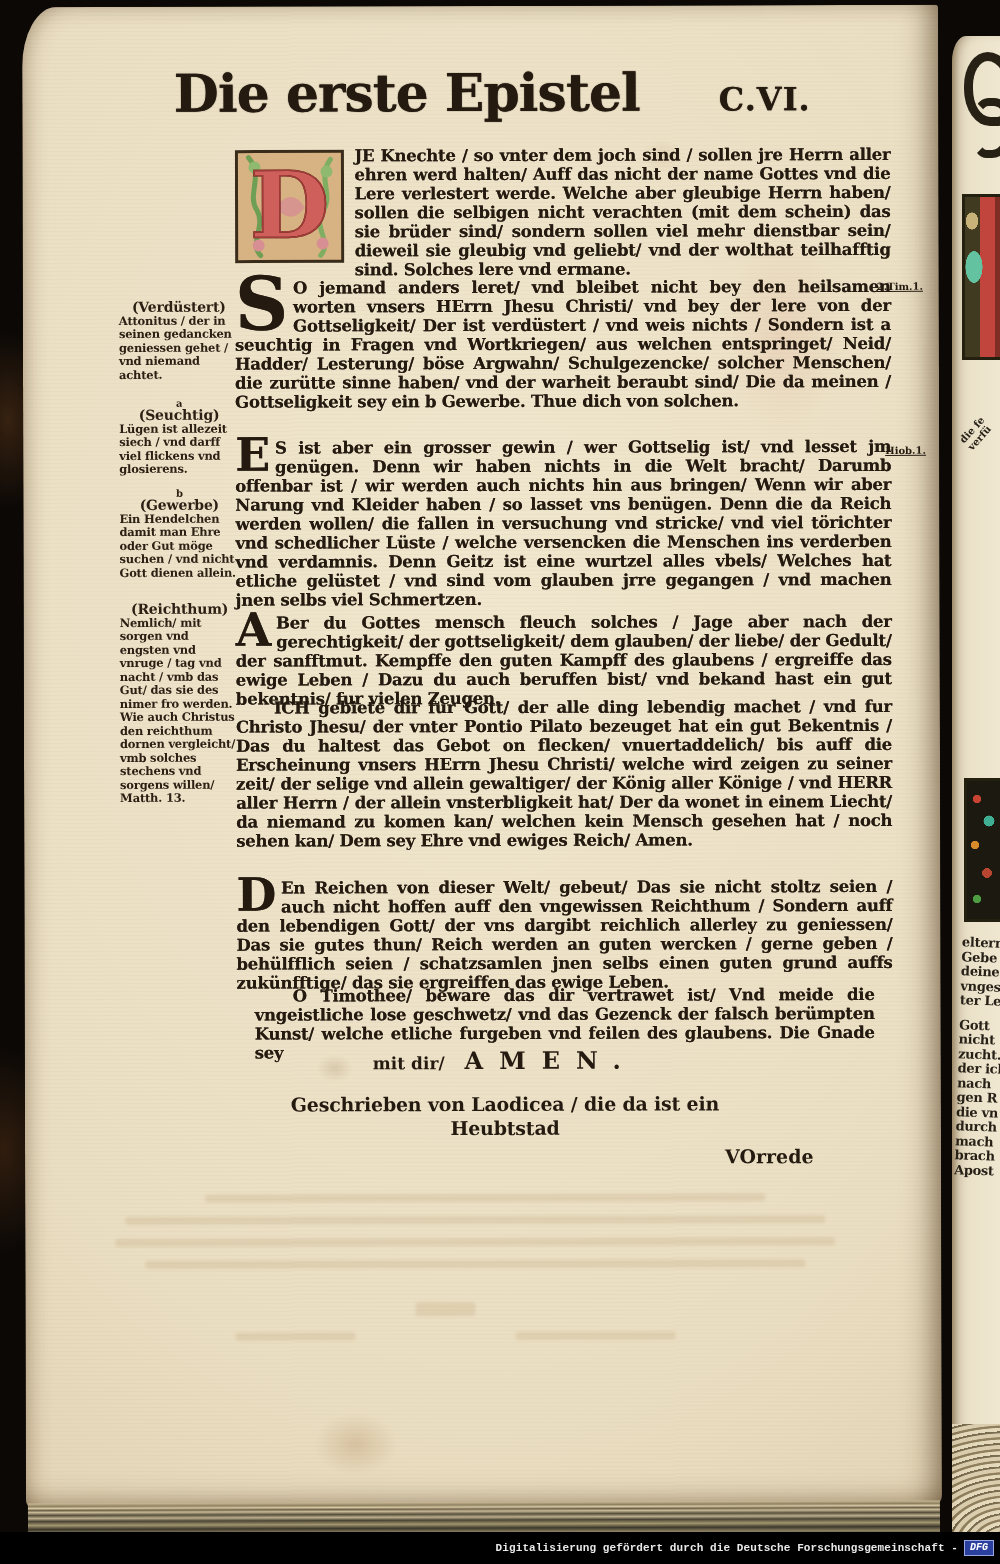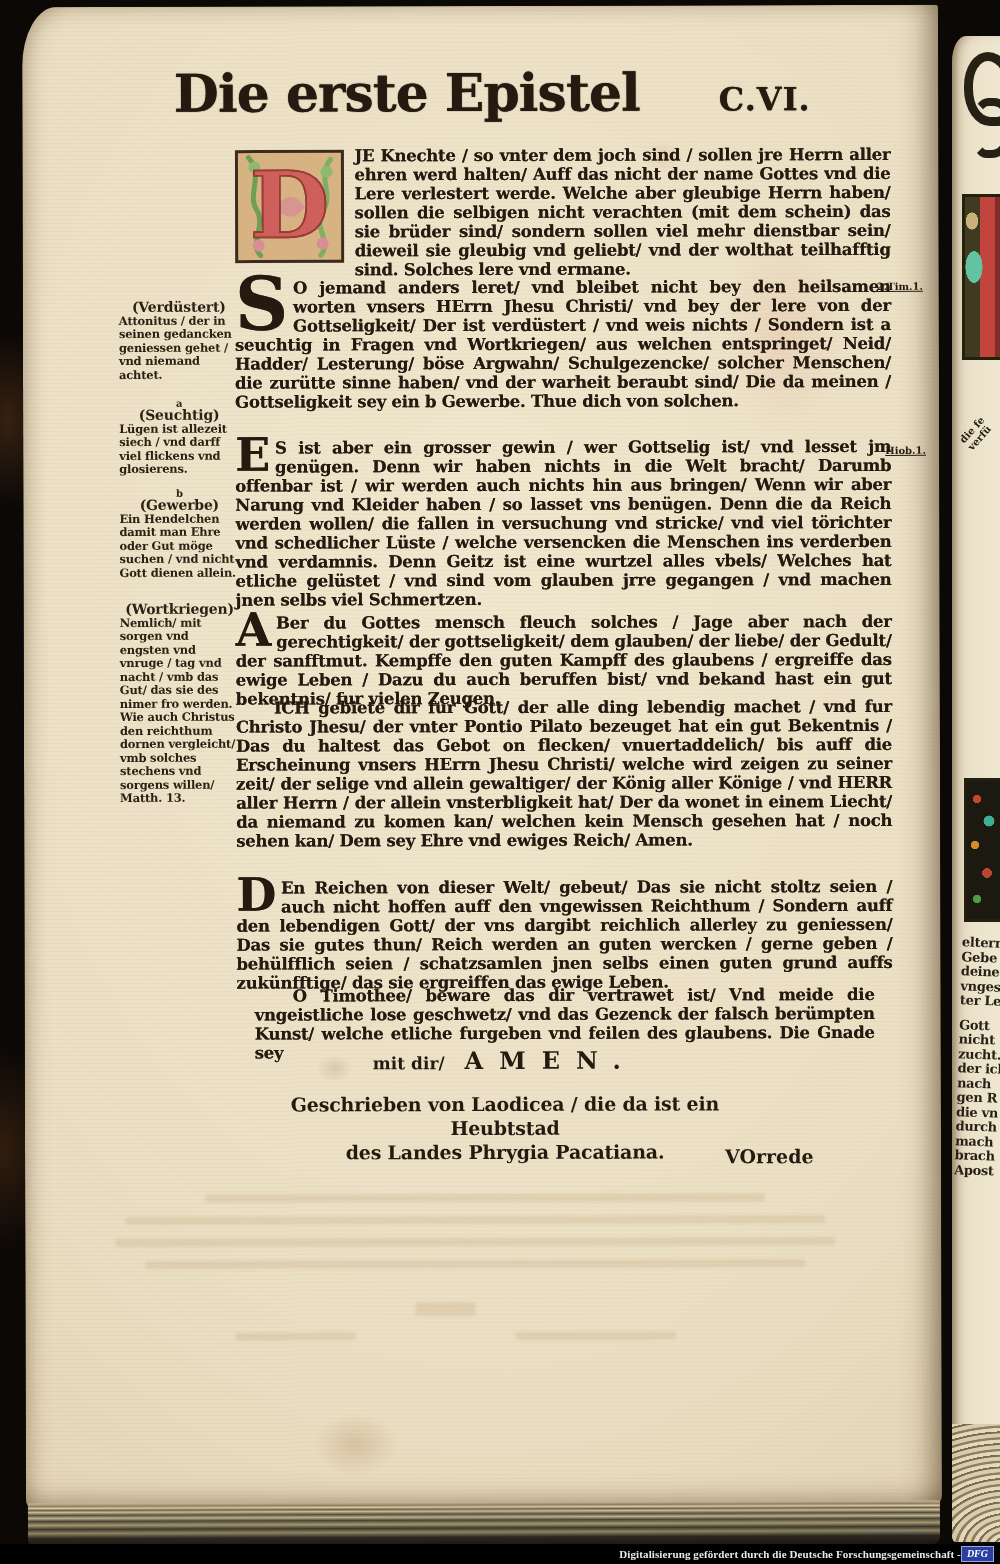--- a/index.html
+++ b/index.html
@@ -122,24 +122,24 @@
     font-size:13px; line-height:14.5px; font-weight:700; transform:rotate(2deg);
     letter-spacing:-0.3px; }
   .frag-col span { display:block; white-space:nowrap; overflow:hidden; }
   .frag-gap { height:10px; }
   .frag-curl { position:absolute; left:0; top:1388px; width:48px; height:118px;
     background:repeating-radial-gradient(ellipse 90px 70px at 115% 105%,
       #e4d8ba 0 4px, #857450 5px 7px, #d8cbab 8px 12px, #6e5f42 13px 15px);
     opacity:.9; }
 
   
-  .footer { position:absolute; left:0; bottom:0; width:1000px; height:20px;
+  .footer { position:absolute; left:0; bottom:0; width:1000px; height:32px;
     background:#000; display:flex; align-items:center; justify-content:flex-end;
-    padding-right:6px; box-sizing:border-box;
-    font-family:Liberation Serif, serif; }
+    gap:6px; padding-right:6px; box-sizing:border-box;
+    font-family:Liberation Mono, monospace; }
   .credit { color:#e9e9e9; font-size:11px; font-weight:700; letter-spacing:.1px; }
   .dfg { background:#2b3f9e; color:#fff; font-weight:700; font-style:italic;
     font-size:10px; padding:1px 5px 2px 5px; border:1px solid #9aa7e0; border-radius:0; }
 </style>
 </head>
 <body>
 
 <div class="stage">
 
   <div class="page">
@@ -192,41 +192,40 @@
       <span>O Timothee/ beware das dir vertrawet ist/ Vnd meide die vngeistliche lose geschwetz/ vnd das Gezenck der falsch berümpten Kunst/ welche etliche furgeben vnd feilen des glaubens.  Die Gnade sey</span>
     </div>
 
     <div class="amen-line">
       <span>mit dir/</span>
       <span class="amen-word">AMEN.</span>
     </div>
 
     <div class="colophon">
       <span>Geschrieben von Laodicea / die da ist ein Heubtstad</span><br>
-      <span>des Landes Phrygia Pacatiana.</span>
     </div>
 
     <div class="catchword">VOrrede</div>
 
     <div class="mnote" style="top:294px;">
       <span class="head">(Verdüstert)</span>
       <span>Attonitus / der in seinen gedancken geniessen gehet / vnd niemand achtet.</span>
     </div>
     <div class="mnote" style="top:392px;">
       <span class="mark">a</span>
       <span class="head">(Seuchtig)</span>
       <span>Lügen ist allezeit siech / vnd darff viel flickens vnd glosierens.</span>
     </div>
     <div class="mnote" style="top:482px;">
       <span class="mark">b</span>
       <span class="head">(Gewerbe)</span>
       <span>Ein Hendelchen damit man Ehre oder Gut möge suchen / vnd nicht Gott dienen allein.</span>
     </div>
     <div class="mnote" style="top:596px;">
-      <span class="head">(Wortkriegen)</span>
+      <span class="head">(Reichthum)</span>
       <span>Nemlich/ mit sorgen vnd engsten vnd vnruge / tag vnd nacht / vmb das Gut/ das sie des nimer fro werden. Wie auch Christus den reichthum dornen vergleicht/ vmb solches stechens vnd sorgens willen/ Matth. 13.</span>
     </div>
 
     <span class="sref" style="left:854px; top:276px;">2.Tim.1.</span>
     <span class="sref" style="left:862px; top:440px;">Hiob.1.</span>
 
     <div class="ghost">
       <div class="gline" style="left:120px; top:0; width:560px;"></div>
       <div class="gline" style="left:40px;  top:22px; width:700px;"></div>
       <div class="gline" style="left:30px;  top:44px; width:720px;"></div>

